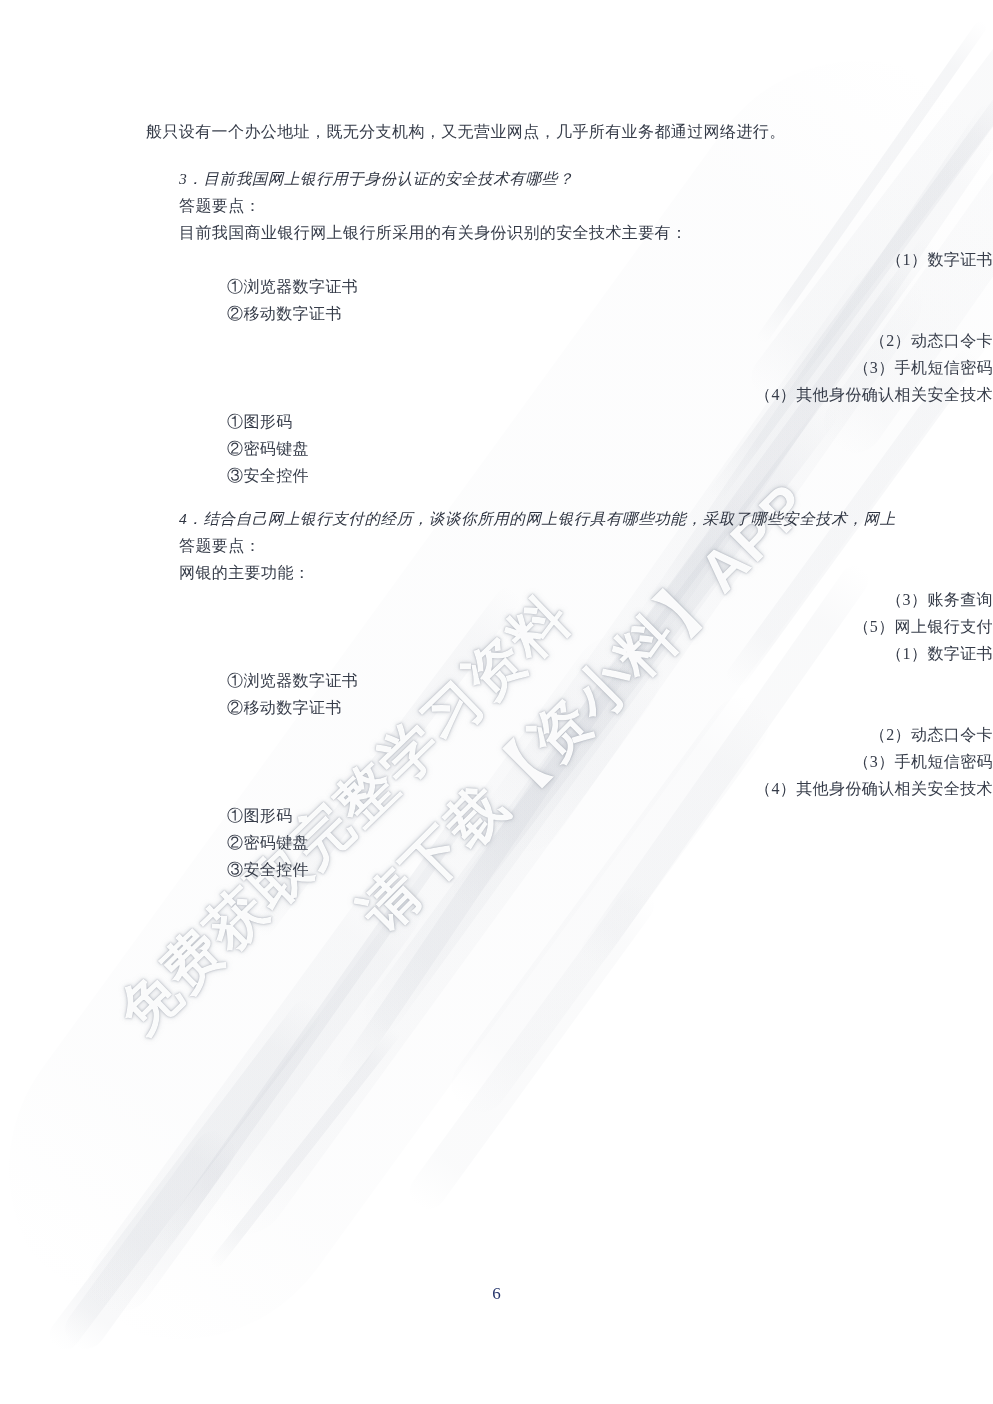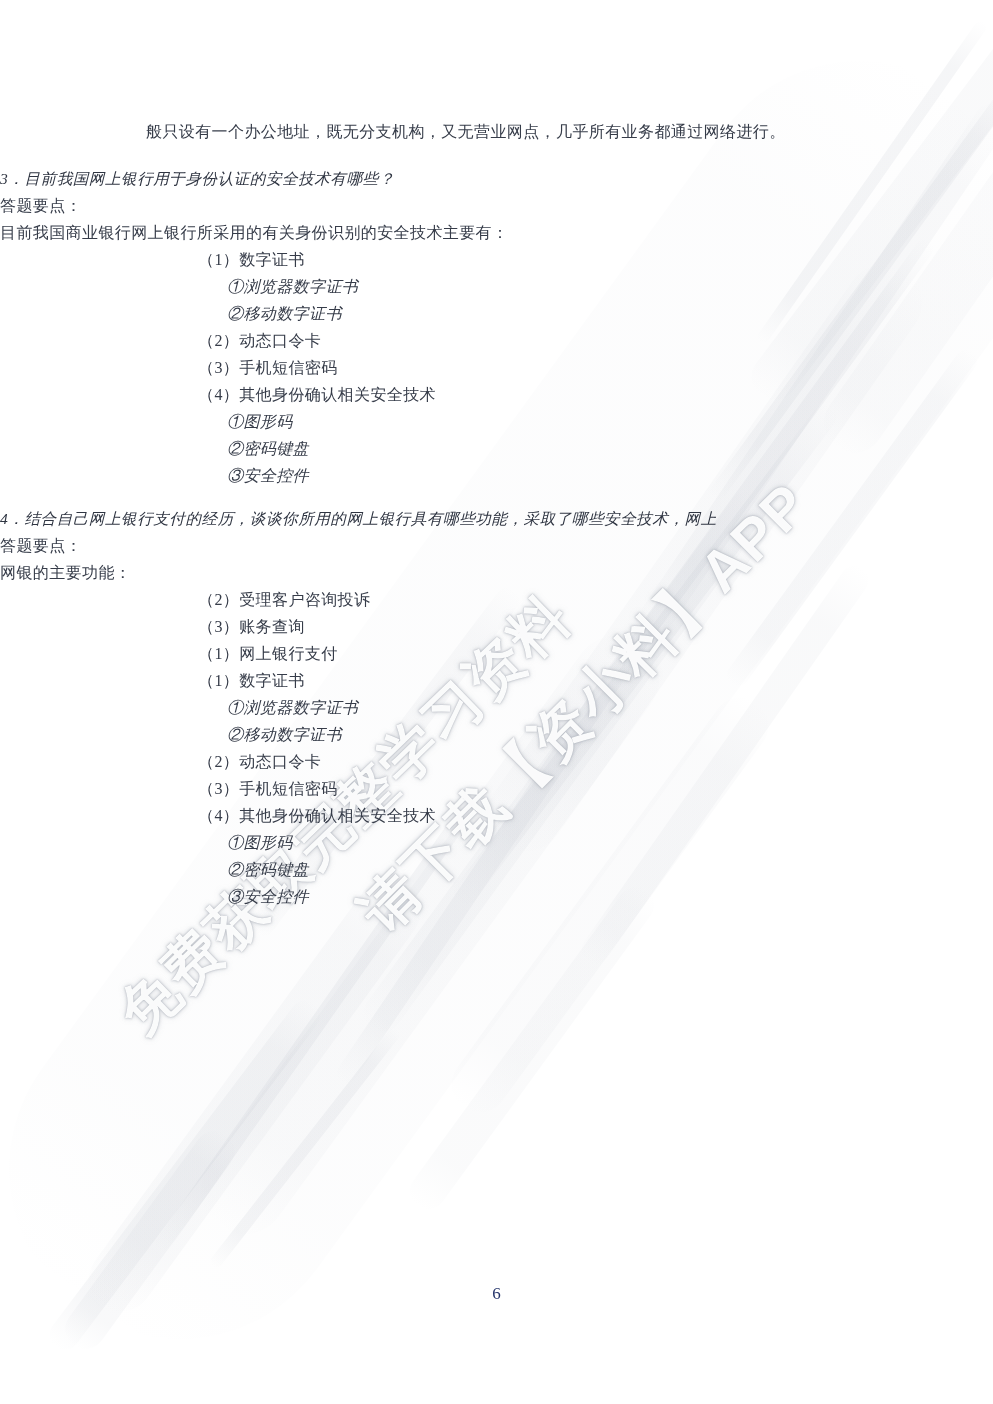--- a/index.html
+++ b/index.html
@@ -31,23 +31,23 @@
   
   .doc{
     position:absolute;
     left:0;top:118px;right:0;
     font-size:16px;
     line-height:27px;
     letter-spacing:0.4px;
   }
   .line{white-space:nowrap;}
   .l-flush{padding-left:146px;}
-  .l-para {}
-  .l-list1{padding-left:198px;}
-  .l-list2{padding-left:227px;font-style:italic;}
+  .l-para {padding-left:179px;}
+  .l-list1{padding-left:198px;text-align:right;}
+  .l-list2{padding-left:227px;}
   .s-question{
     font-style:italic;
     font-size:15.5px;
     letter-spacing:0.6px;
     color:var(--question-color,#2f3542);
   }
   .page-number{
     position:absolute;
     top:1284px;left:0;right:0;
     text-align:center;
@@ -98,23 +98,22 @@
       <div class="line l-list2">②移动数字证书</div>
       <div class="line l-list1">（2）动态口令卡</div>
       <div class="line l-list1">（3）手机短信密码</div>
       <div class="line l-list1">（4）其他身份确认相关安全技术</div>
       <div class="line l-list2">①图形码</div>
       <div class="line l-list2">②密码键盘</div>
       <div class="line l-list2">③安全控件</div>
       <div class="line l-para s-question" style="margin-top: 16px;">4．结合自己网上银行支付的经历，谈谈你所用的网上银行具有哪些功能，采取了哪些安全技术，网上</div>
       <div class="line l-para">答题要点：</div>
       <div class="line l-para">网银的主要功能：</div>
-      <div class="line l-list1">（2）受理客户咨询投诉</div>
       <div class="line l-list1">（3）账务查询</div>
-      <div class="line l-list1">（1）网上银行支付</div>
+      <div class="line l-list1">（5）网上银行支付</div>
       <div class="line l-list1">（1）数字证书</div>
       <div class="line l-list2">①浏览器数字证书</div>
       <div class="line l-list2">②移动数字证书</div>
       <div class="line l-list1">（2）动态口令卡</div>
       <div class="line l-list1">（3）手机短信密码</div>
       <div class="line l-list1">（4）其他身份确认相关安全技术</div>
       <div class="line l-list2">①图形码</div>
       <div class="line l-list2">②密码键盘</div>
       <div class="line l-list2">③安全控件</div>
     </div>

